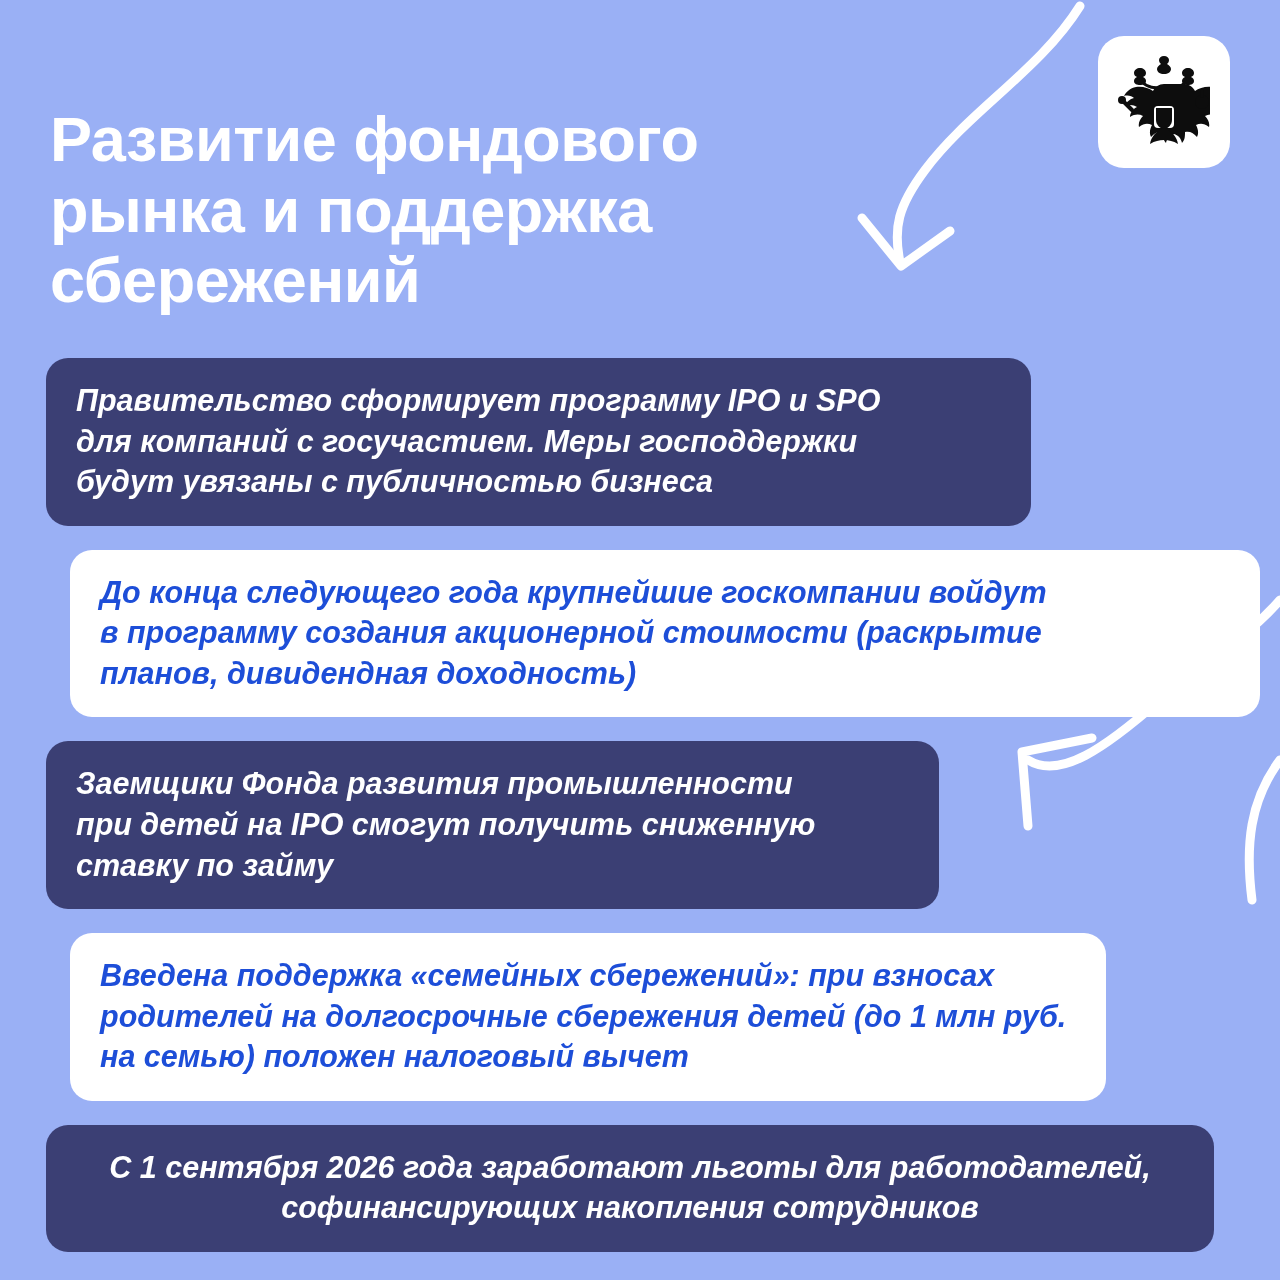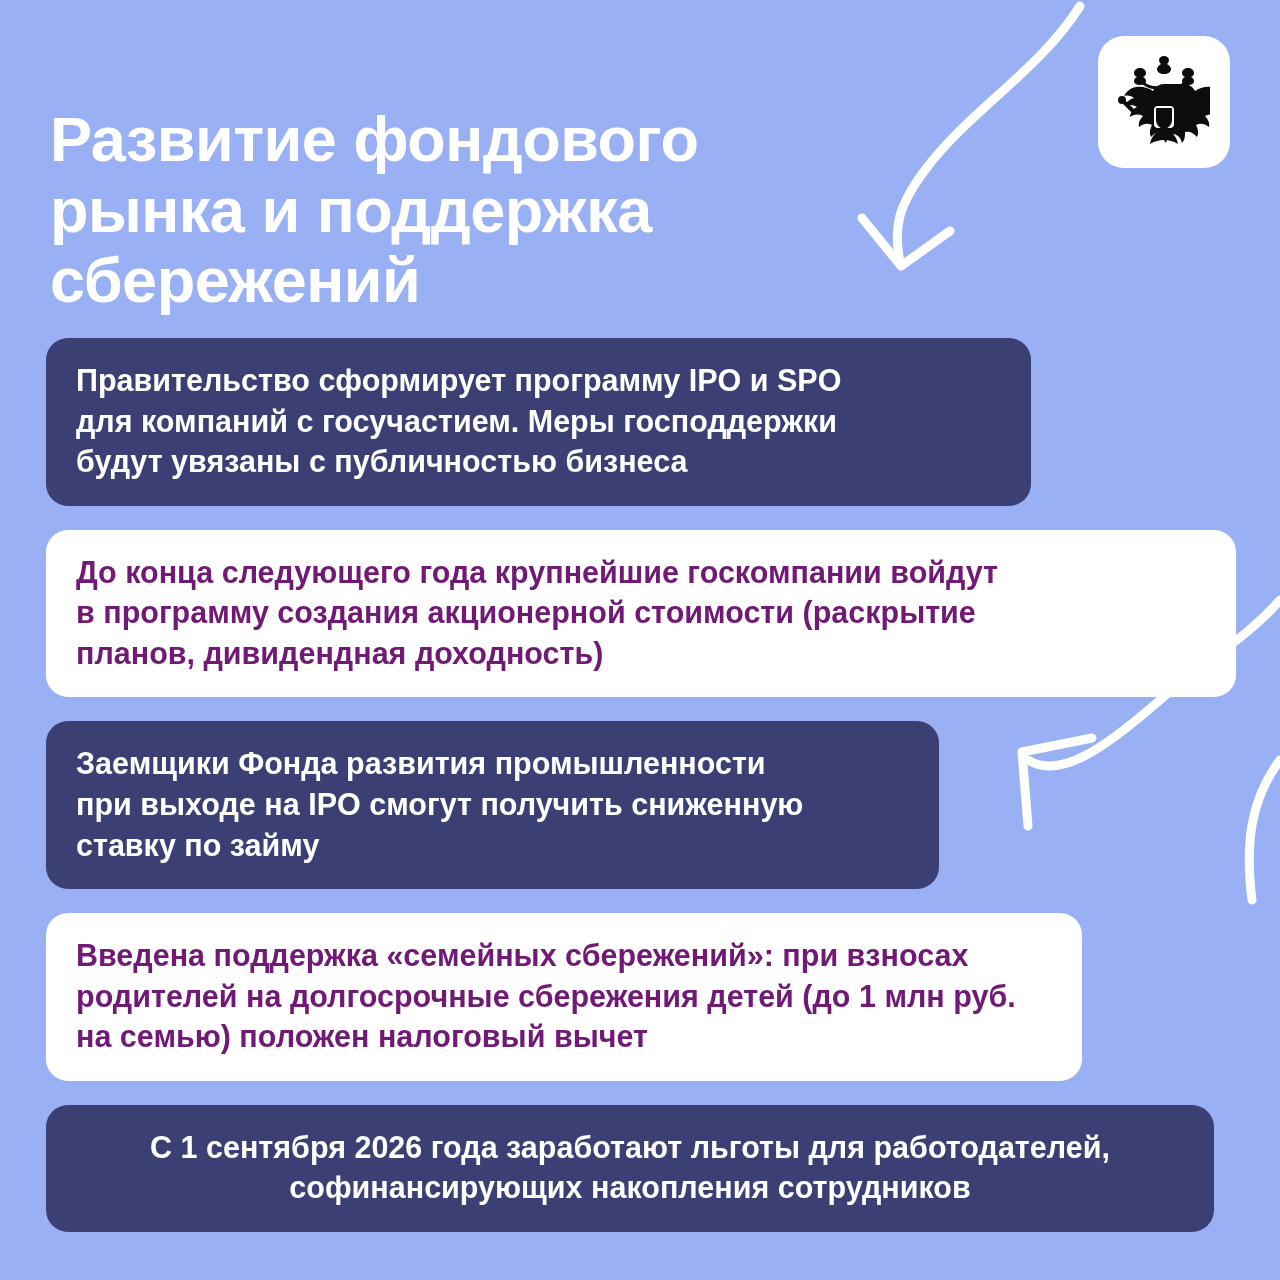--- a/index.html
+++ b/index.html
@@ -55,44 +55,46 @@
     color: #ffffff;
     font-size: 63px;
     line-height: 1.12;
     font-weight: bold;
     letter-spacing: -0.5px;
     white-space: pre-line;
   }
 
   .cards {
     position: absolute;
-    top: 338px;
+    top: 358px;
     left: 46px;
     width: 1190px;
+    font-style: italic;
   }
 
   .card {
     border-radius: 22px;
     padding: 22px 30px 24px 30px;
     font-size: 30.5px;
     line-height: 1.33;
     font-weight: bold;
     margin-bottom: 24px;
     box-sizing: border-box;
     white-space: pre-line;
   }
 
   .card.dark {
     background: #3b3f74;
     color: #ffffff;
   }
 
   .card.light {
     background: #ffffff;
-    color: #701a75;
+    color: #1d4ed8;
+    margin-left: 24px;
   }
 
   .w1 { width: 985px; }
   .w2 { width: 1190px; }
   .w3 { width: 893px; }
   .w4 { width: 1036px; }
   .w5 { width: 1168px; text-align: center; }
 </style>
 </head>
 <body>
@@ -140,21 +142,21 @@
 сбережений</h1>
 
   <div class="cards">
     <div class="card dark w1">Правительство сформирует программу IPO и SPO
 для компаний с госучастием. Меры господдержки
 будут увязаны с публичностью бизнеса</div>
     <div class="card light w2">До конца следующего года крупнейшие госкомпании войдут
 в программу создания акционерной стоимости (раскрытие
 планов, дивидендная доходность)</div>
     <div class="card dark w3">Заемщики Фонда развития промышленности
-при выходе на IPO смогут получить сниженную
+при детей на IPO смогут получить сниженную
 ставку по займу</div>
     <div class="card light w4">Введена поддержка «семейных сбережений»: при взносах
 родителей на долгосрочные сбережения детей (до 1 млн руб.
 на семью) положен налоговый вычет</div>
     <div class="card dark w5">С 1 сентября 2026 года заработают льготы для работодателей,
 софинансирующих накопления сотрудников</div>
   </div>
 
 </div>
 

